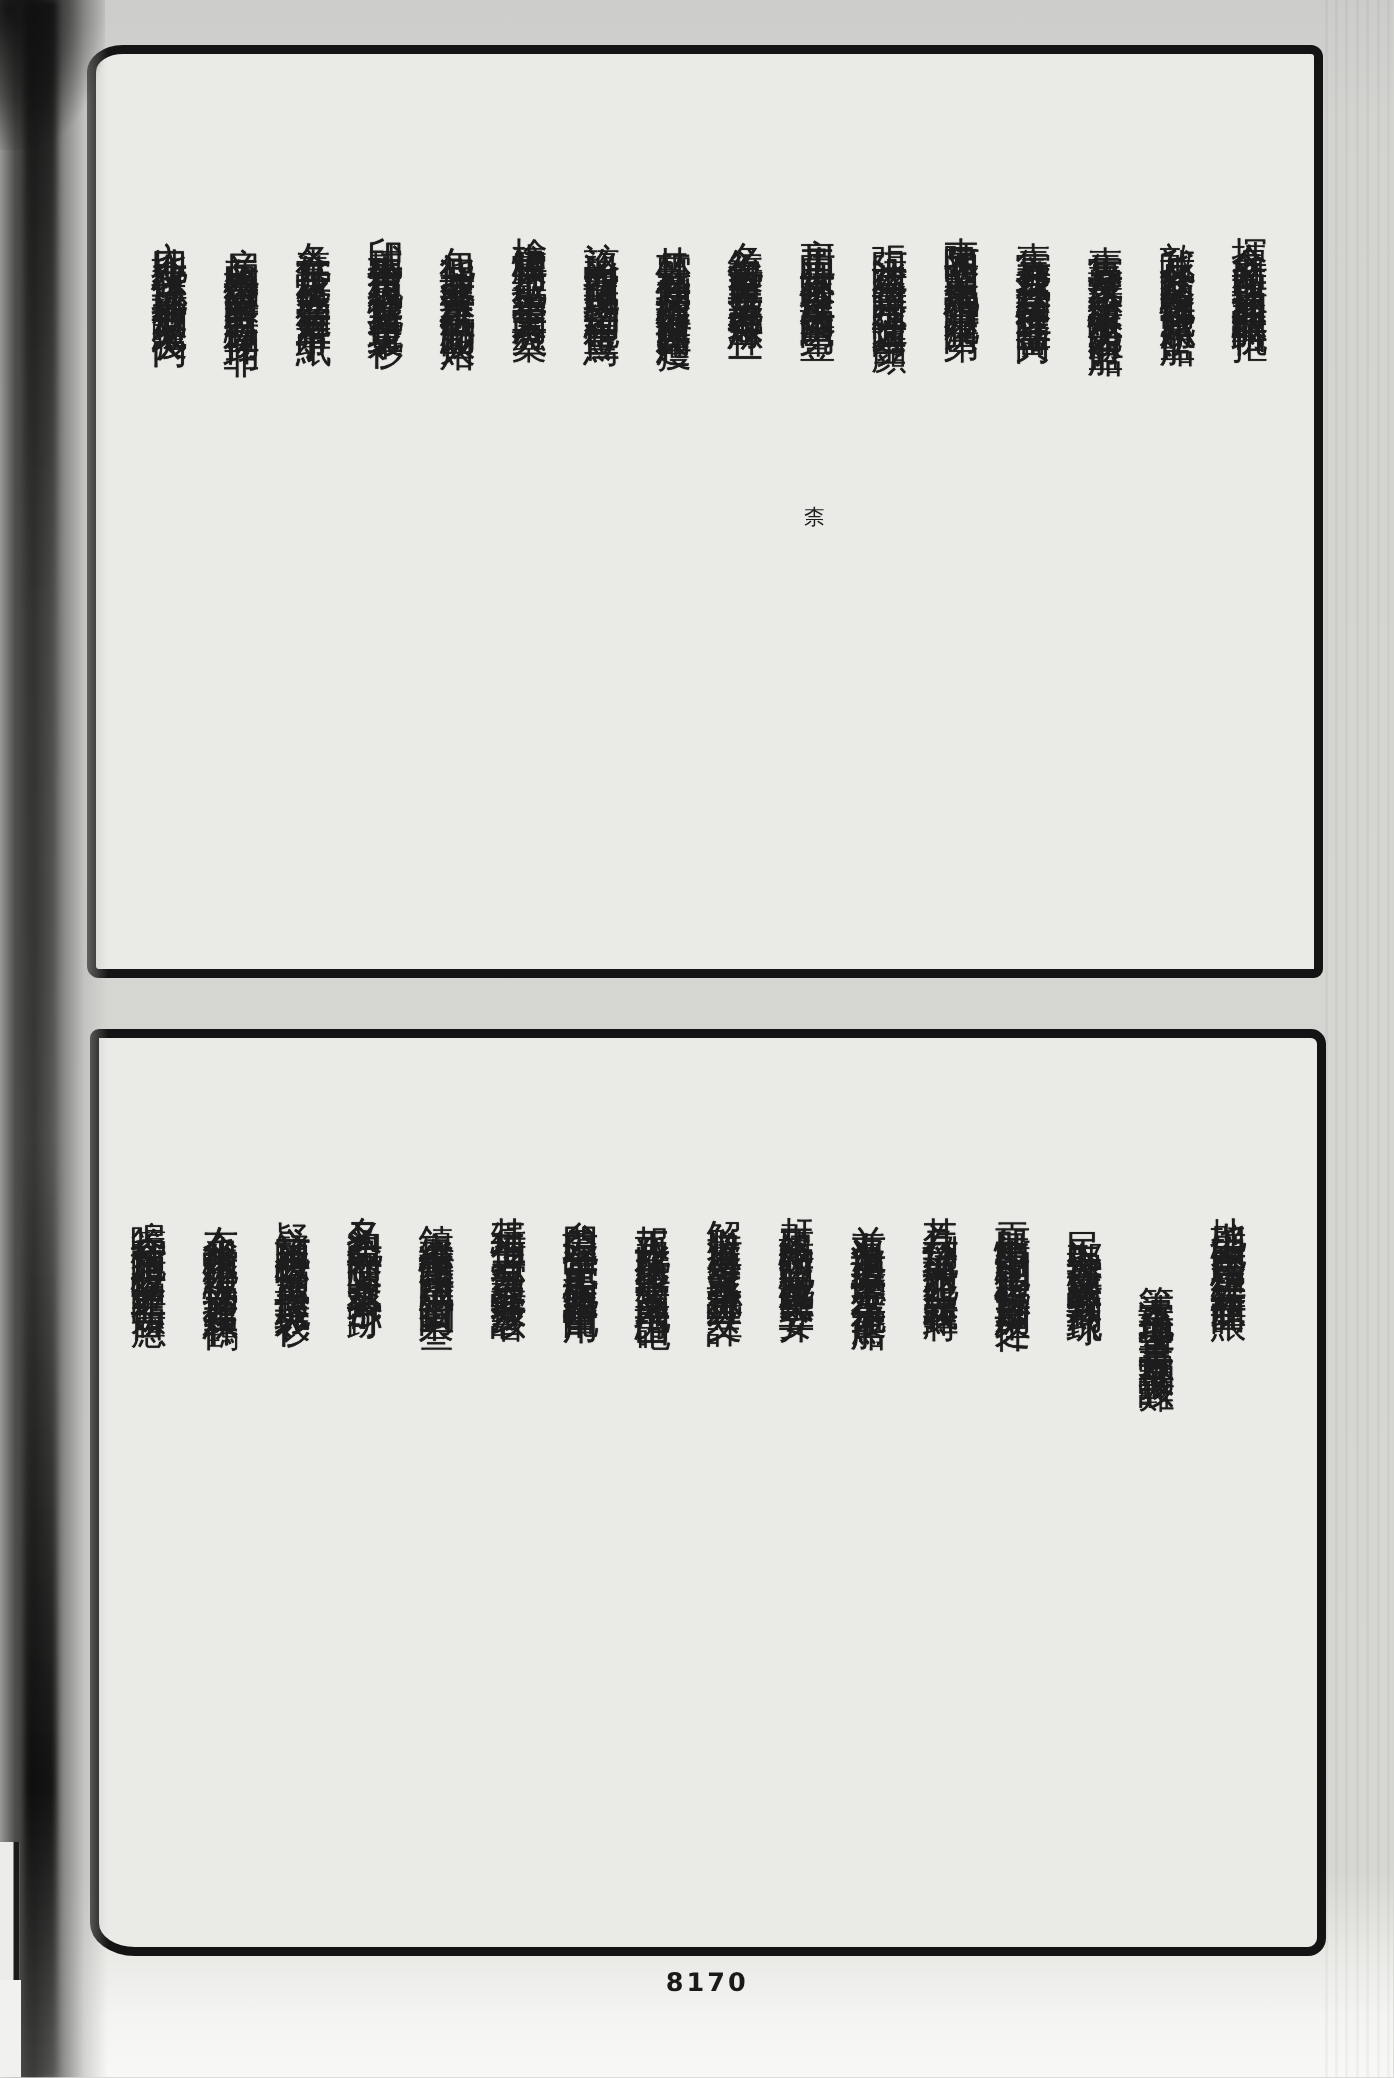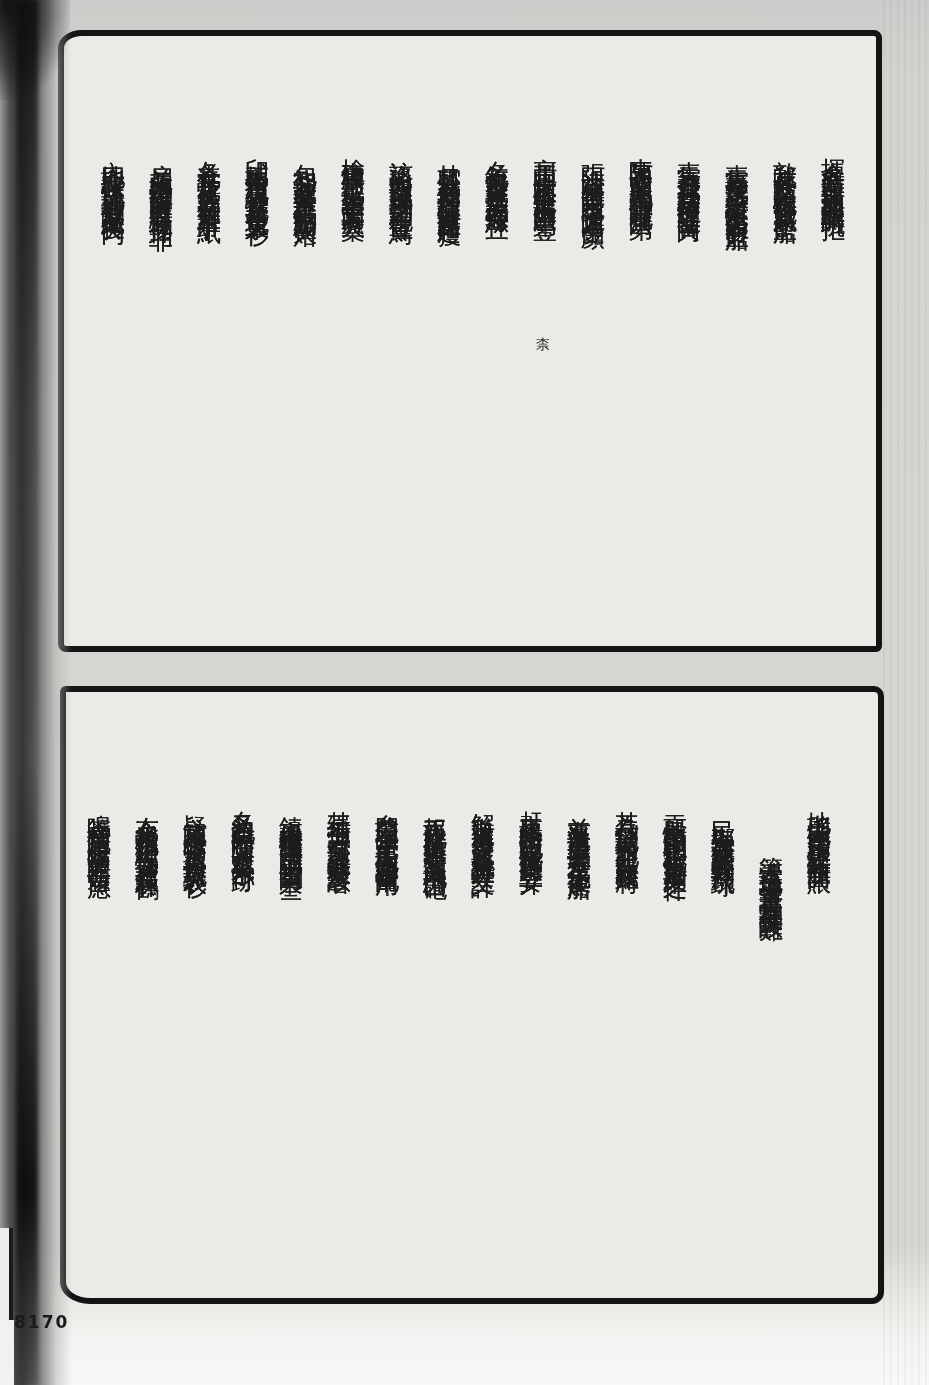--- a/index.html
+++ b/index.html
@@ -73,21 +73,21 @@
   .col:nth-child(2n){margin-top:3px;}
   .col:nth-child(3n){margin-top:6px;}
   .panel-bottom .col:nth-child(2){margin-top:46px;}
   .panel-bottom .col:nth-child(3){margin-top:10px;}
   .note{
     position:absolute;left:472px;top:300px;
     font-size:14px;color:#1d1d1d;
   }
   .page-num{
     position:absolute;left:0;top:1312px;width:100%;
-    text-align:left;padding-left:14px;box-sizing:border-box;
+    text-align:center;padding-left:14px;box-sizing:border-box;
     font-family:"DejaVu Sans", sans-serif;font-weight:bold;
     font-size:17px;letter-spacing:2px;color:#1a1a1a;
   }
 </style>
 </head>
 <body>
 
 <div class="page-bg"></div>
 <div class="right-edge"></div>
 

